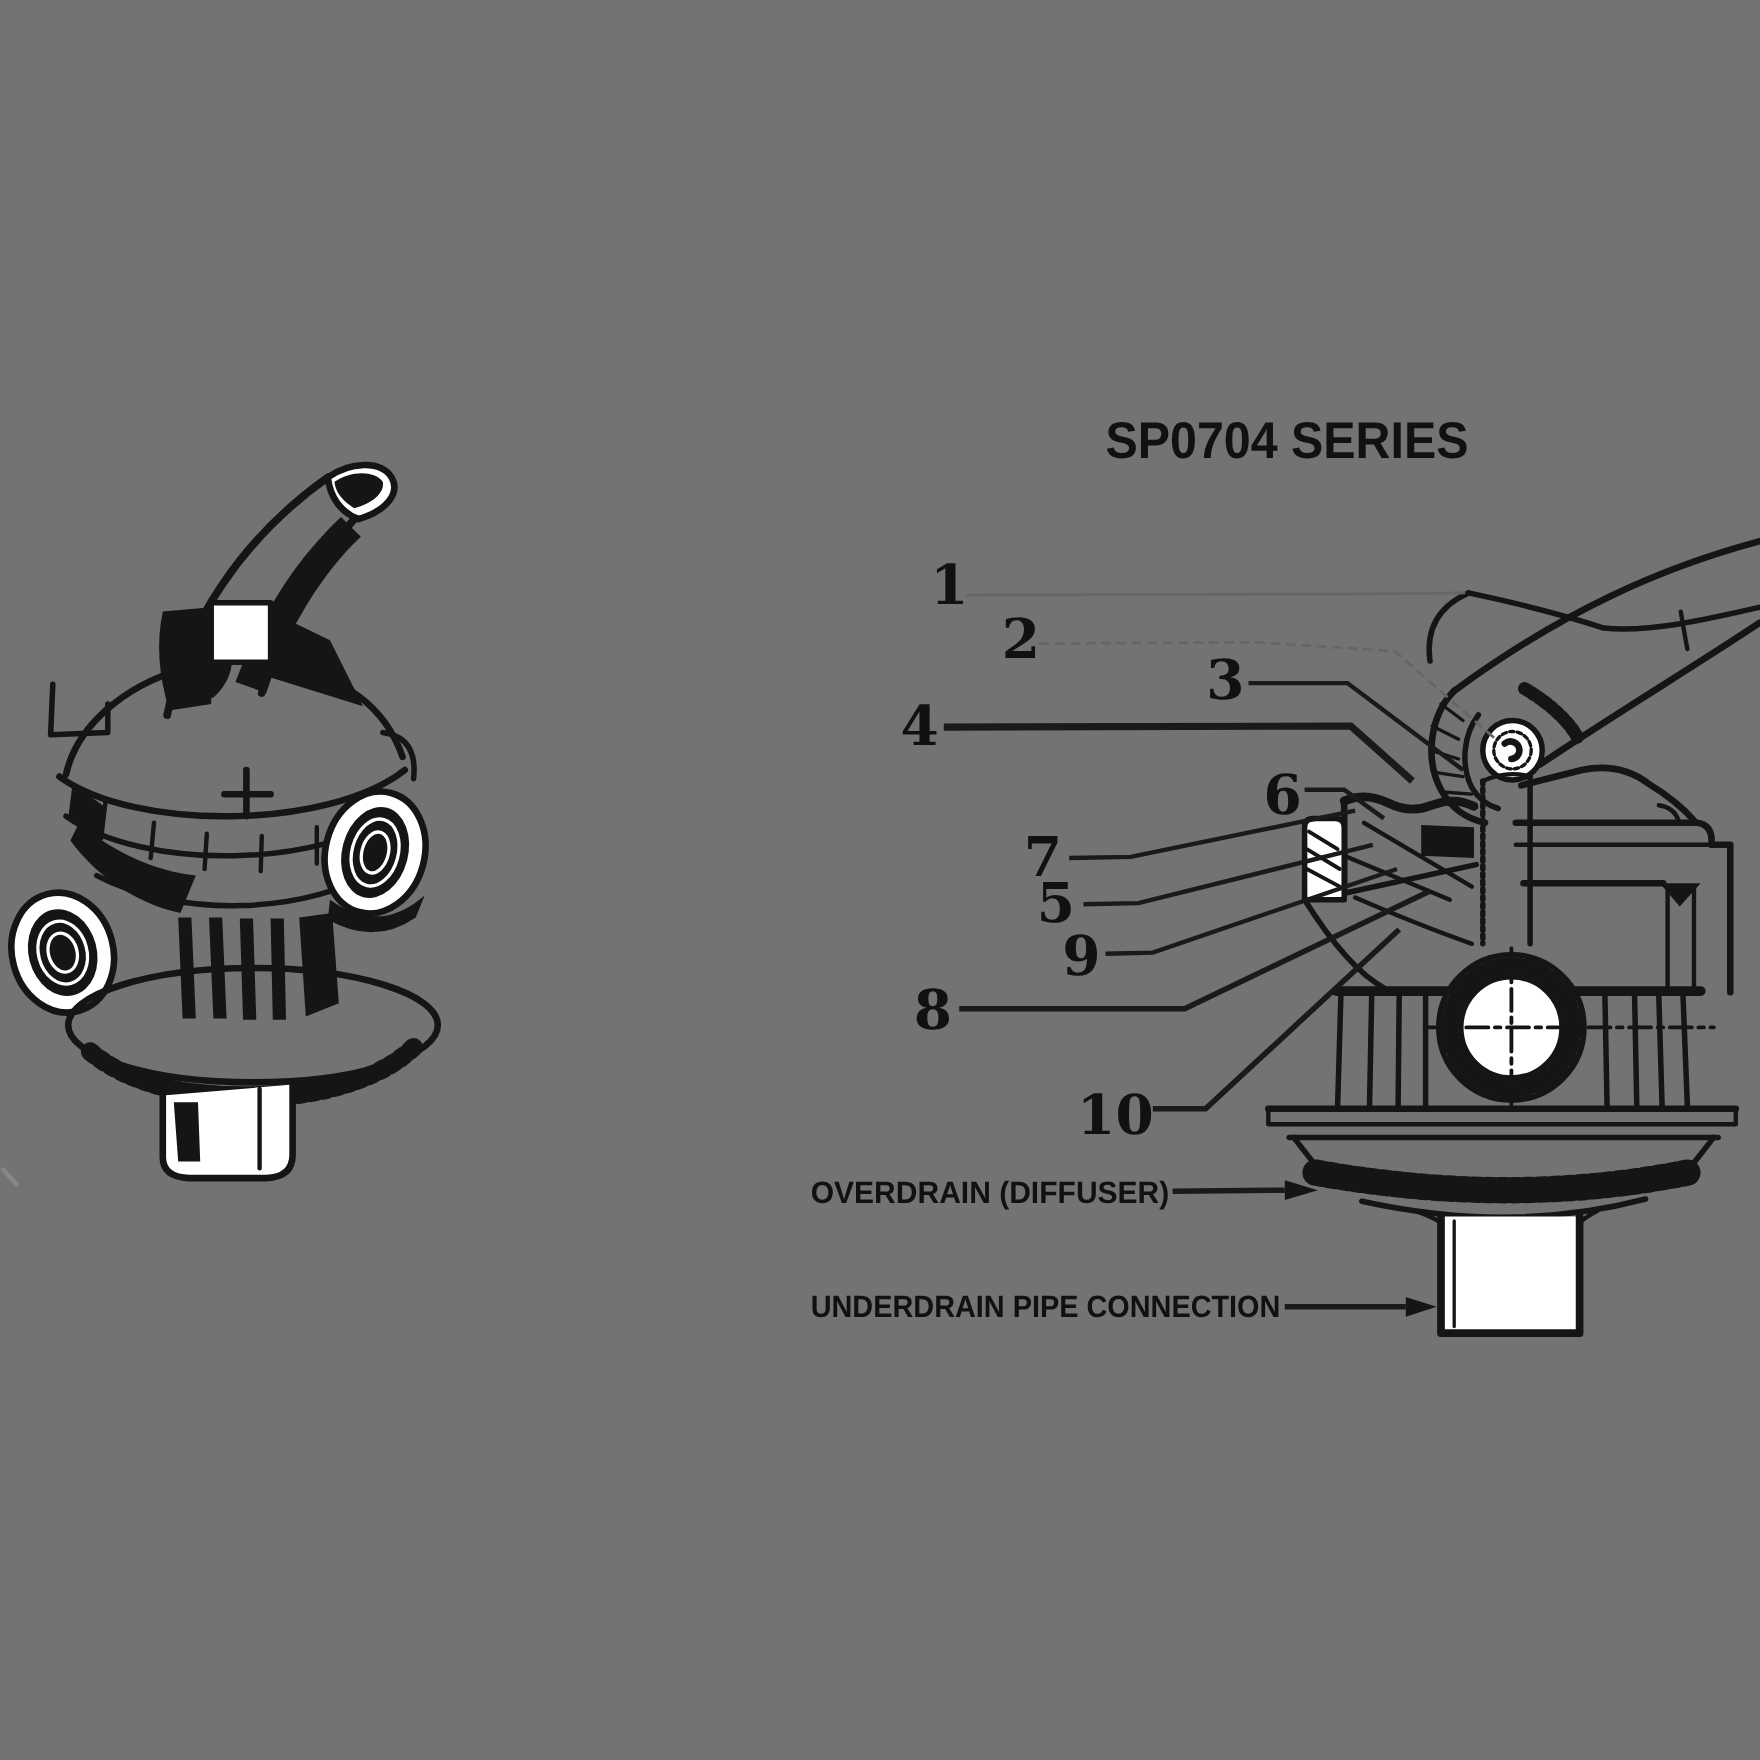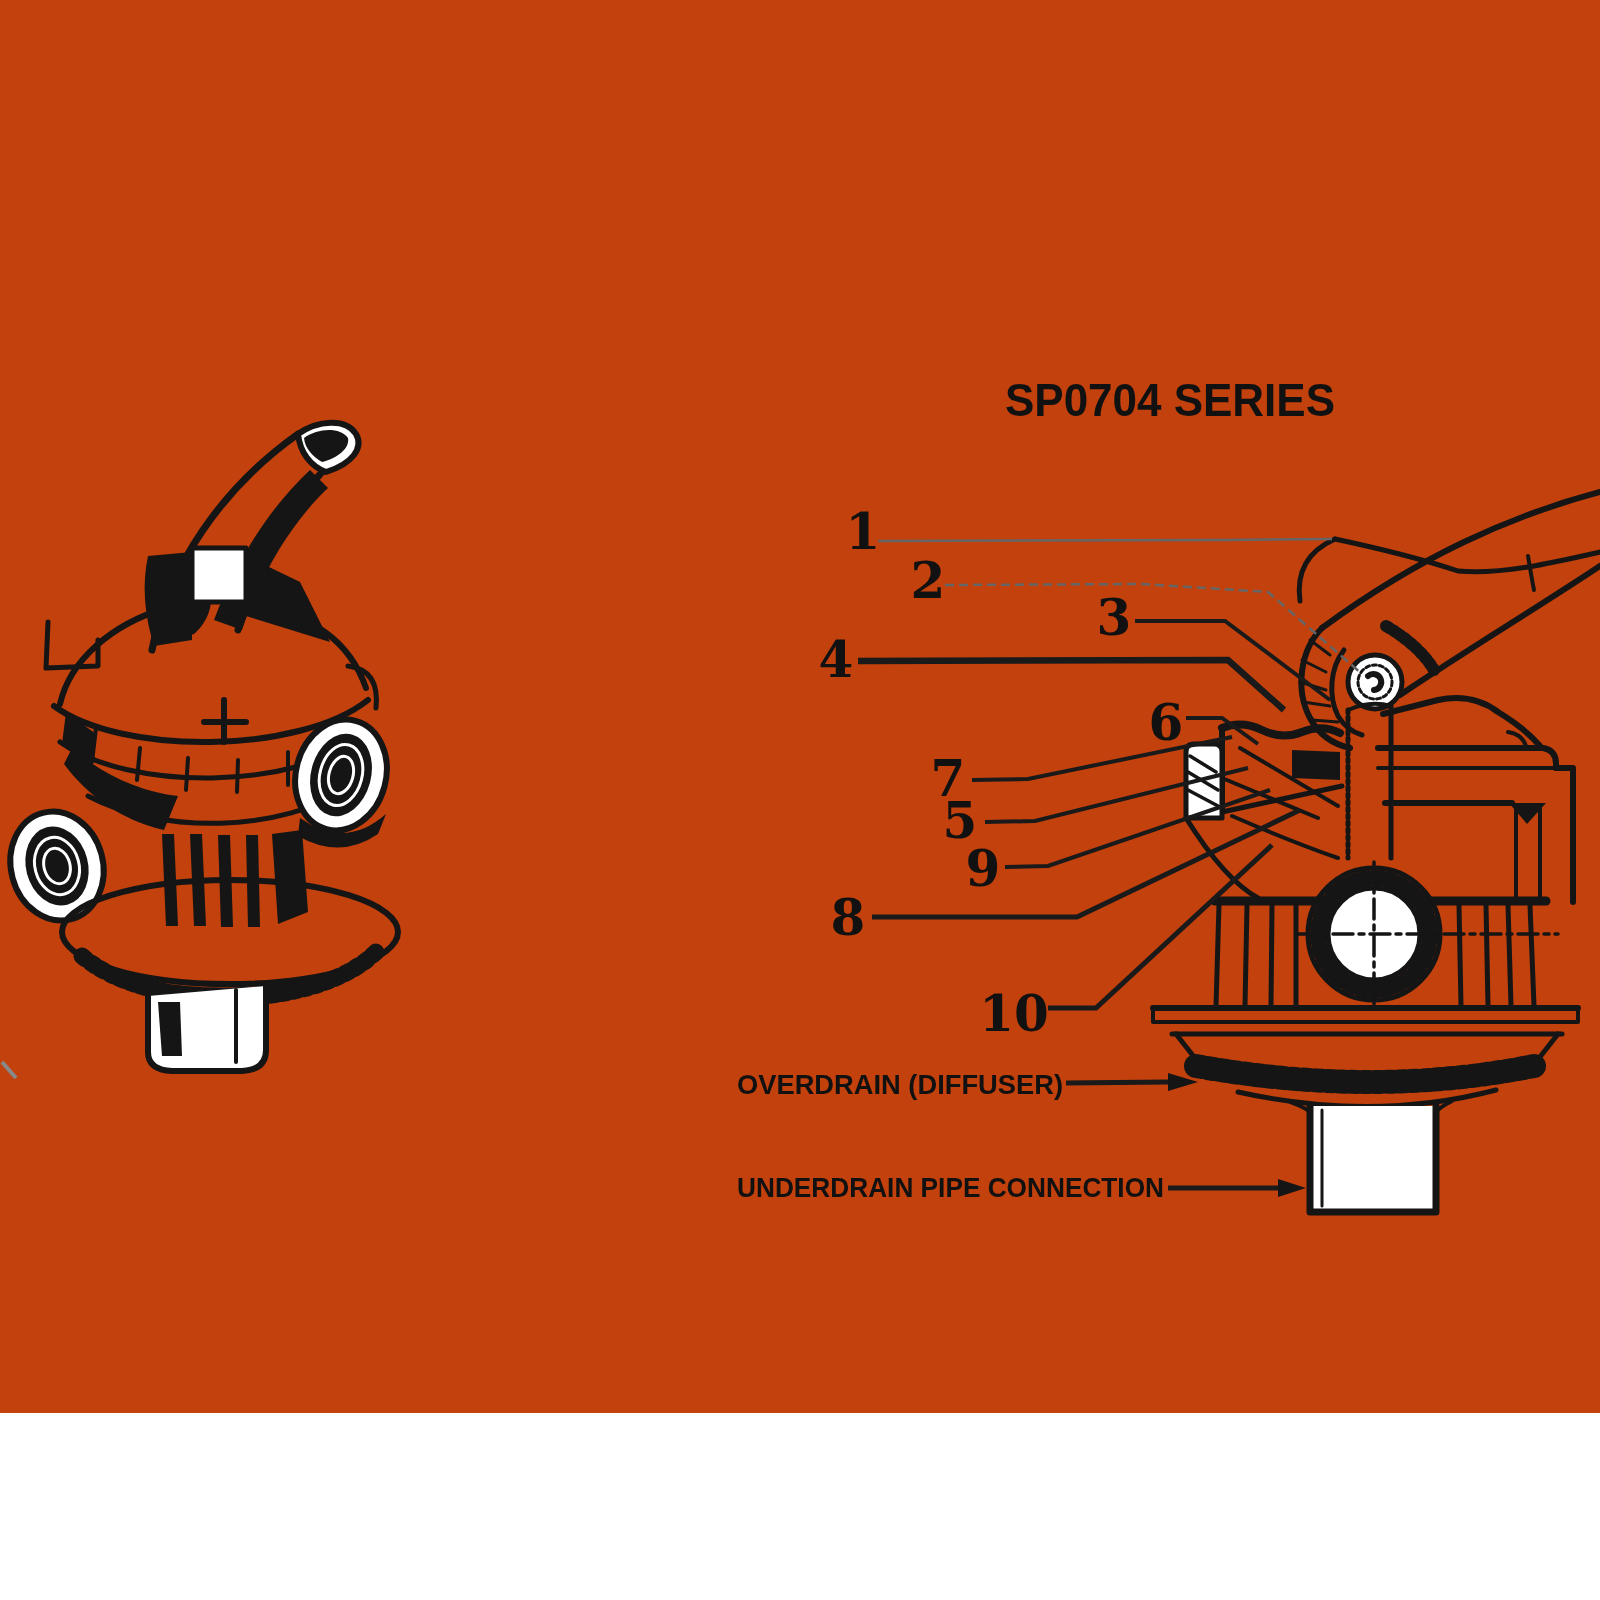--- a/index.html
+++ b/index.html
@@ -1,16 +1,16 @@
 <!DOCTYPE html>
 <html><head>
 <meta charset="utf-8">
 <style>
   html,body{margin:0;padding:0;background:#ffffff;}
-  .stage{position:relative;width:1600px;height:1413px;background:#c2410c;overflow:hidden;
+  .stage{position:relative;width:1600px;height:1600px;background:#737373;overflow:hidden;
          font-family:"Liberation Sans",sans-serif;}
   svg{position:absolute;left:0;top:0;}
   .ink{stroke:#151515;fill:none;stroke-linecap:round;stroke-linejoin:round;}
   .fillink{fill:#151515;stroke:none;}
   .whiteface{fill:#ffffff;}
   .num{font-family:"DejaVu Serif","Liberation Serif",serif;font-weight:bold;
        font-size:50px;fill:#111111;}
   .cap{font-family:"Liberation Sans",sans-serif;font-weight:bold;font-size:28px;fill:#111111;}
   .title-text{font-family:"Liberation Sans",sans-serif;font-weight:bold;font-size:47px;fill:#111111;}
 </style>

